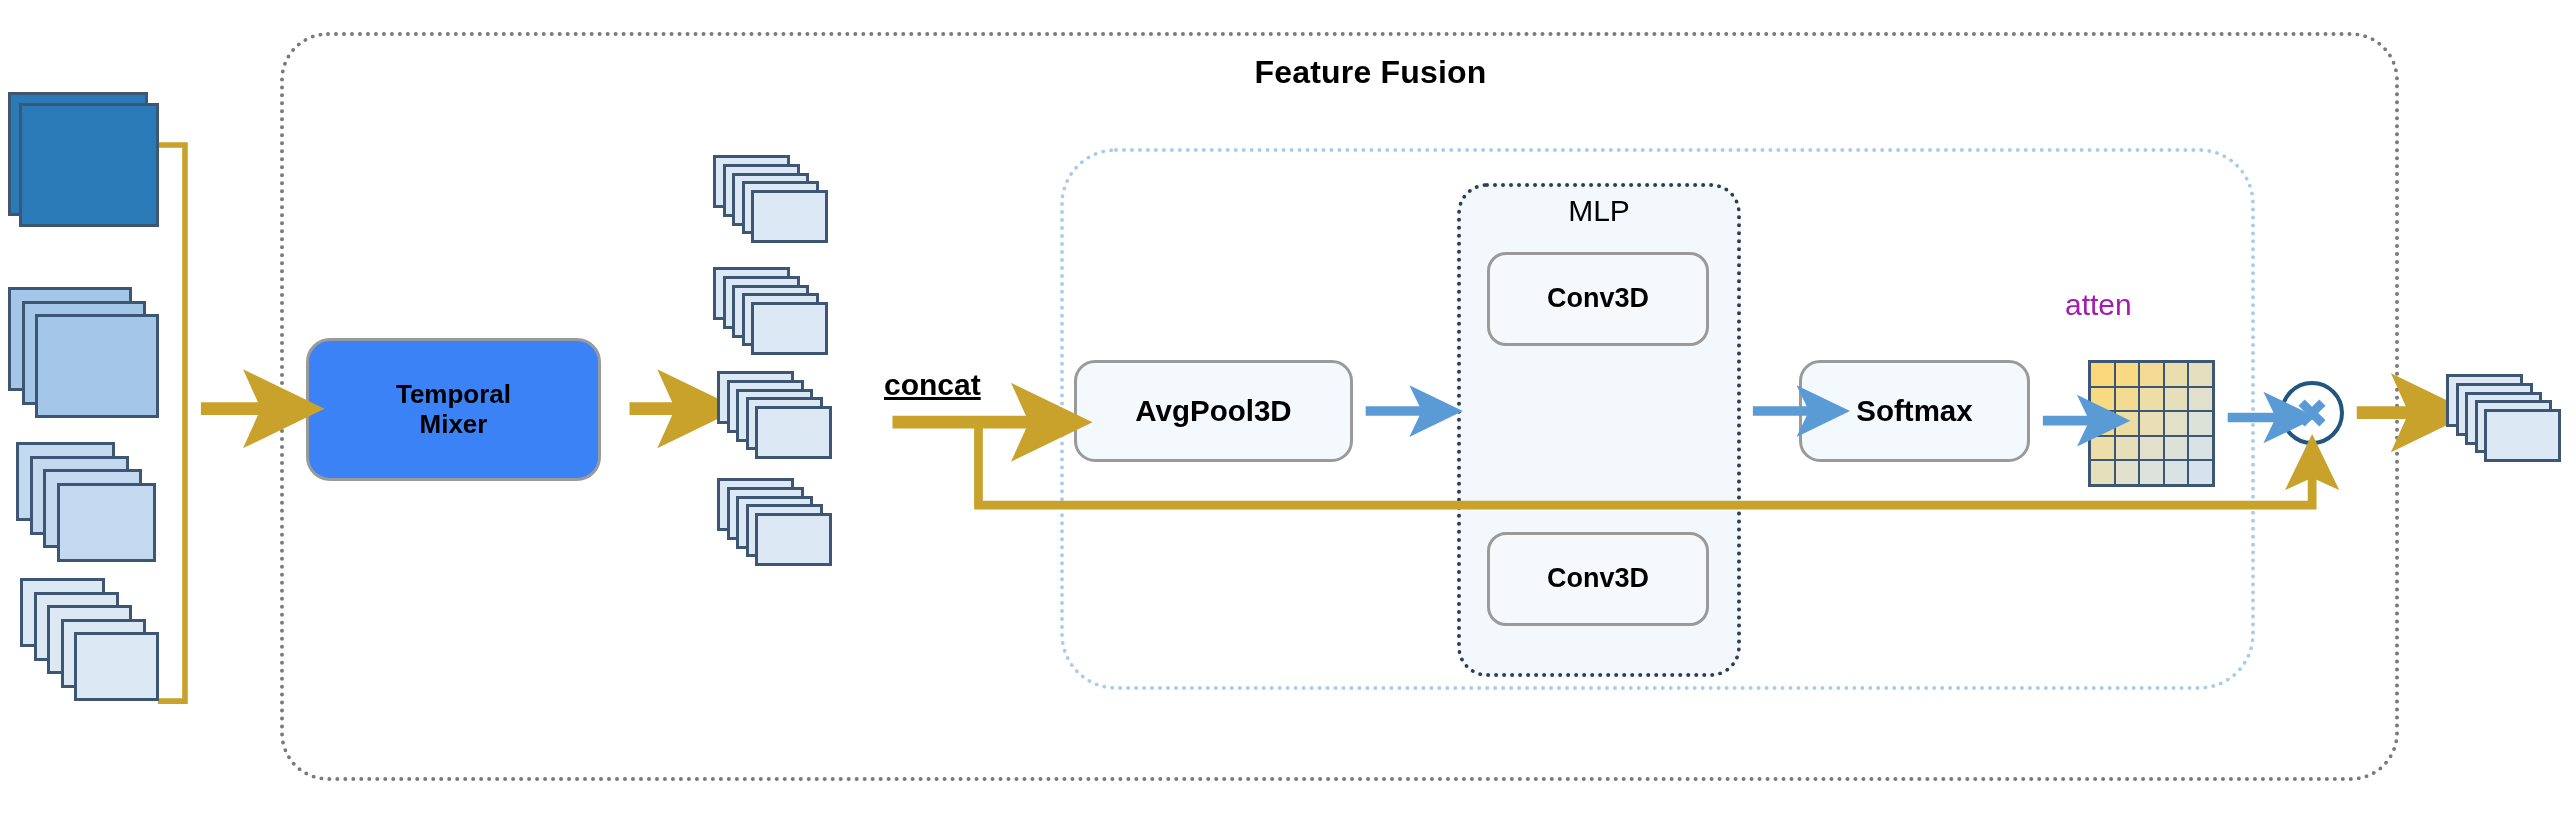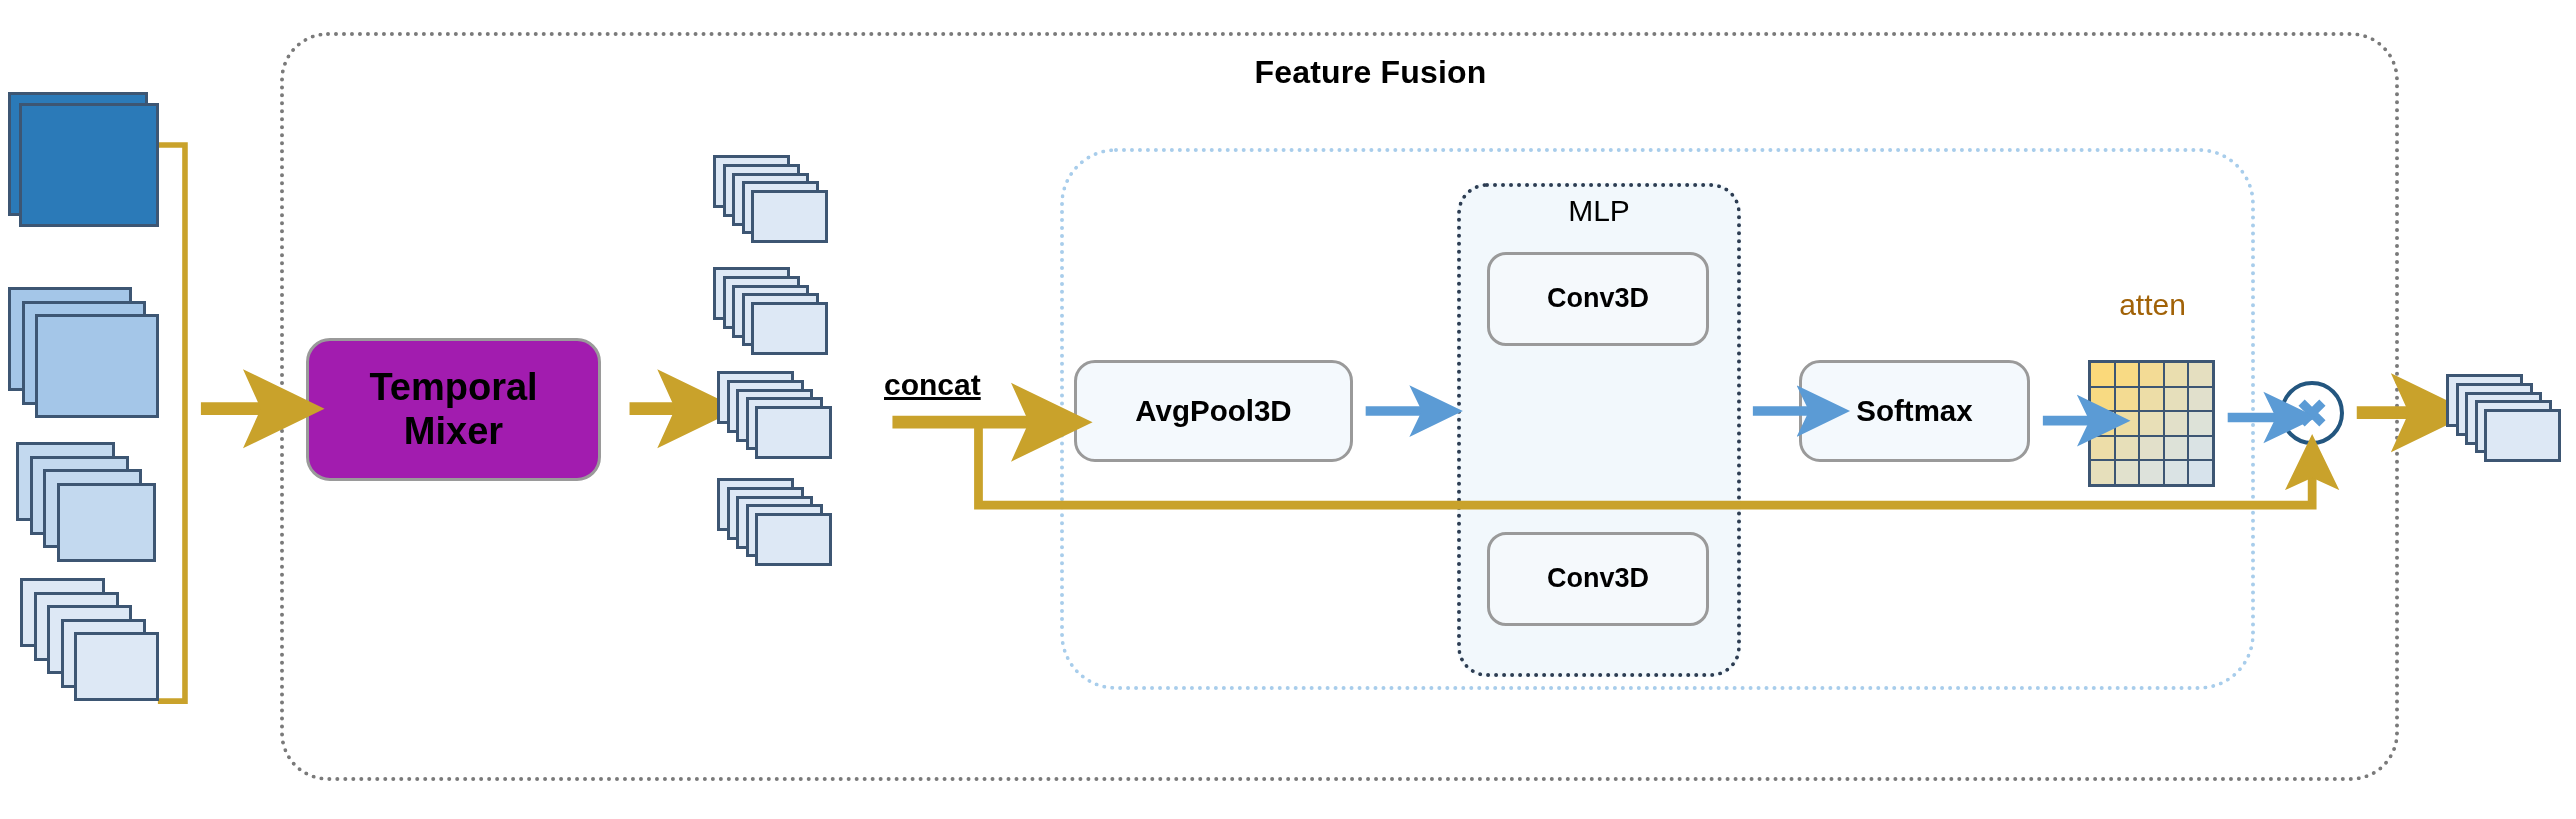--- a/index.html
+++ b/index.html
@@ -70,22 +70,22 @@
     border: 3.2px solid #9a9a9a;
     border-radius: 21px;
     background: #f4f9fd;
     color: #000000;
     font-weight: bold;
     text-align: center;
     line-height: 1.15;
   }
   #temporal-mixer-box {
     left: 306px; top: 338px; width: 295px; height: 143px;
-    background: #a21caf;
-    font-size: 38px;
+    background: #3b82f6;
+    font-size: 26px;
     border-radius: 24px;
   }
   #avgpool-box { left: 1074px; top: 360px; width: 279px; height: 102px; font-size: 29.5px; }
   #softmax-box { left: 1799px; top: 360px; width: 231px; height: 102px; font-size: 29.5px; }
 
   
   #mlp-container {
     left: 1457px;
     top: 183px;
     width: 284px;
@@ -109,21 +109,21 @@
     border-radius: 19px;
     background: #f5f9fc;
   }
   #conv3d-box-1 { top: 252px; }
   #relu-box     { top: 392px; }
   #conv3d-box-2 { top: 532px; }
 
   
   #atten-label {
     left: 2065px; top: 288px; width: 175px;
-    text-align: center; font-size: 30px; color: #a16207;
+    text-align: left; font-size: 30px; color: #a21caf;
   }
   #atten-matrix {
     left: 2088px; top: 360px;
     width: 127px; height: 127px;
     border: 3.2px solid #3d5673;
     box-sizing: border-box;
     display: grid;
     grid-template-columns: repeat(5, 1fr);
     grid-template-rows: repeat(5, 1fr);
     background: #3d5673;

